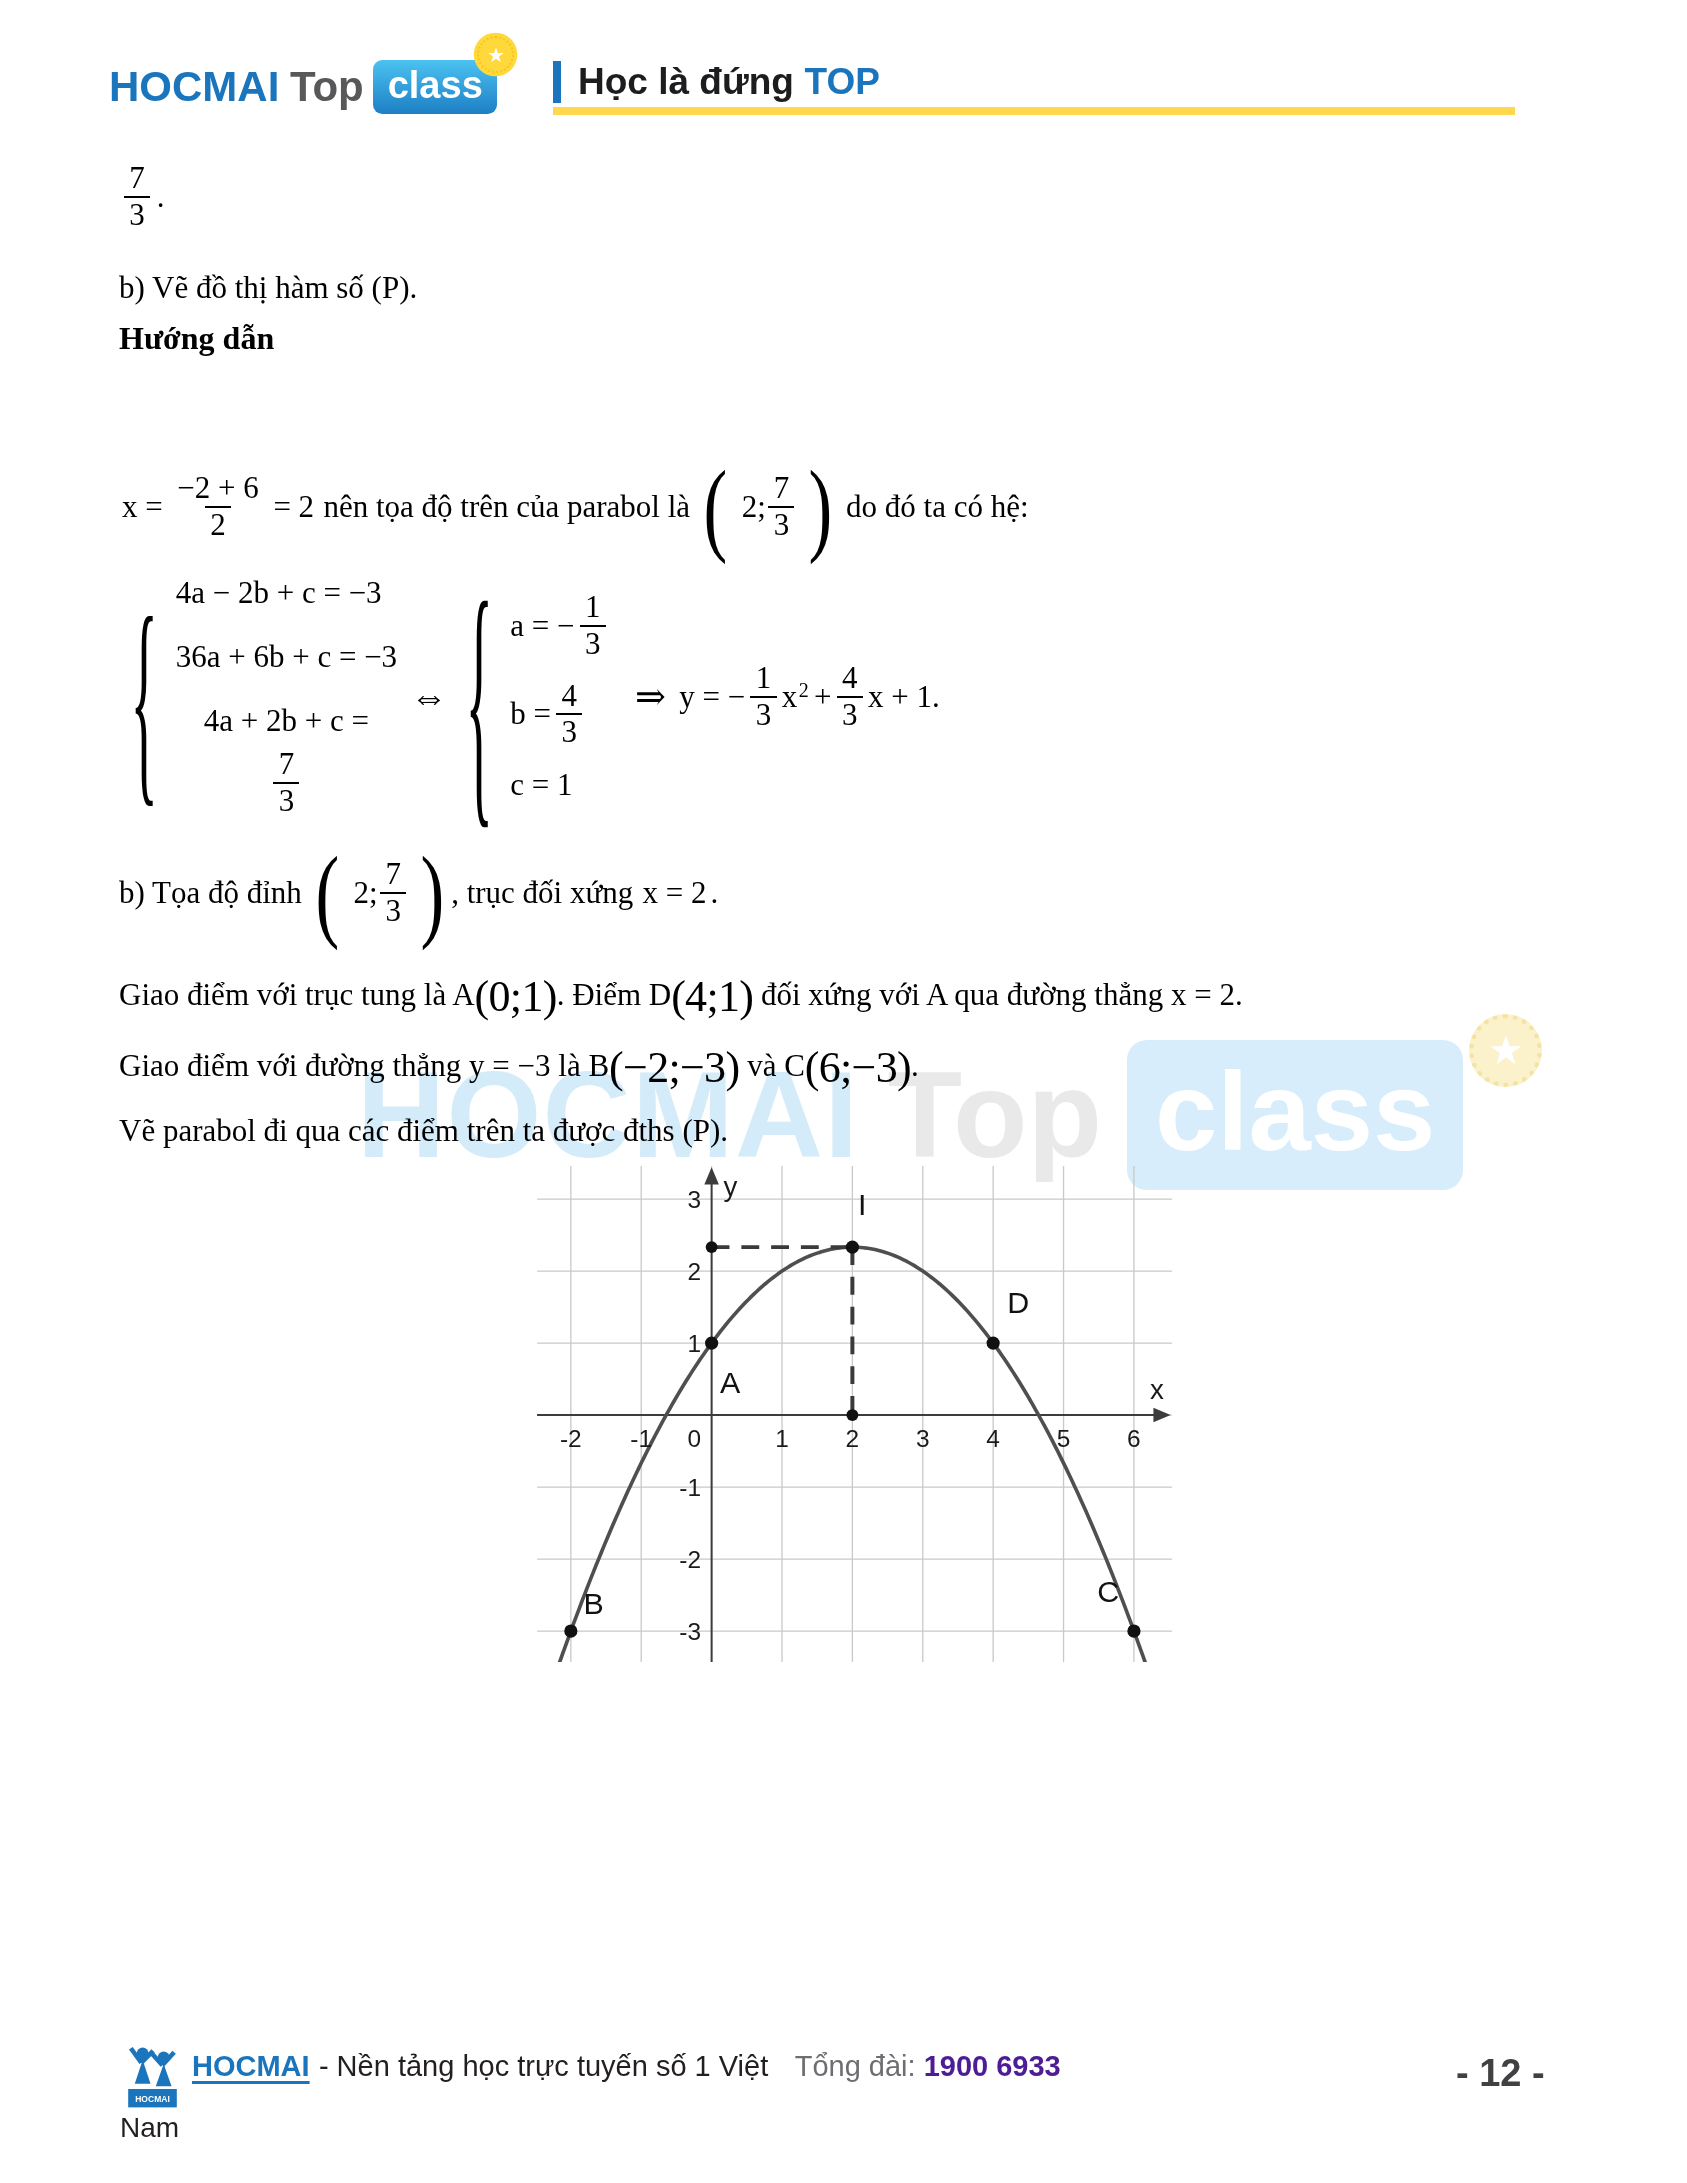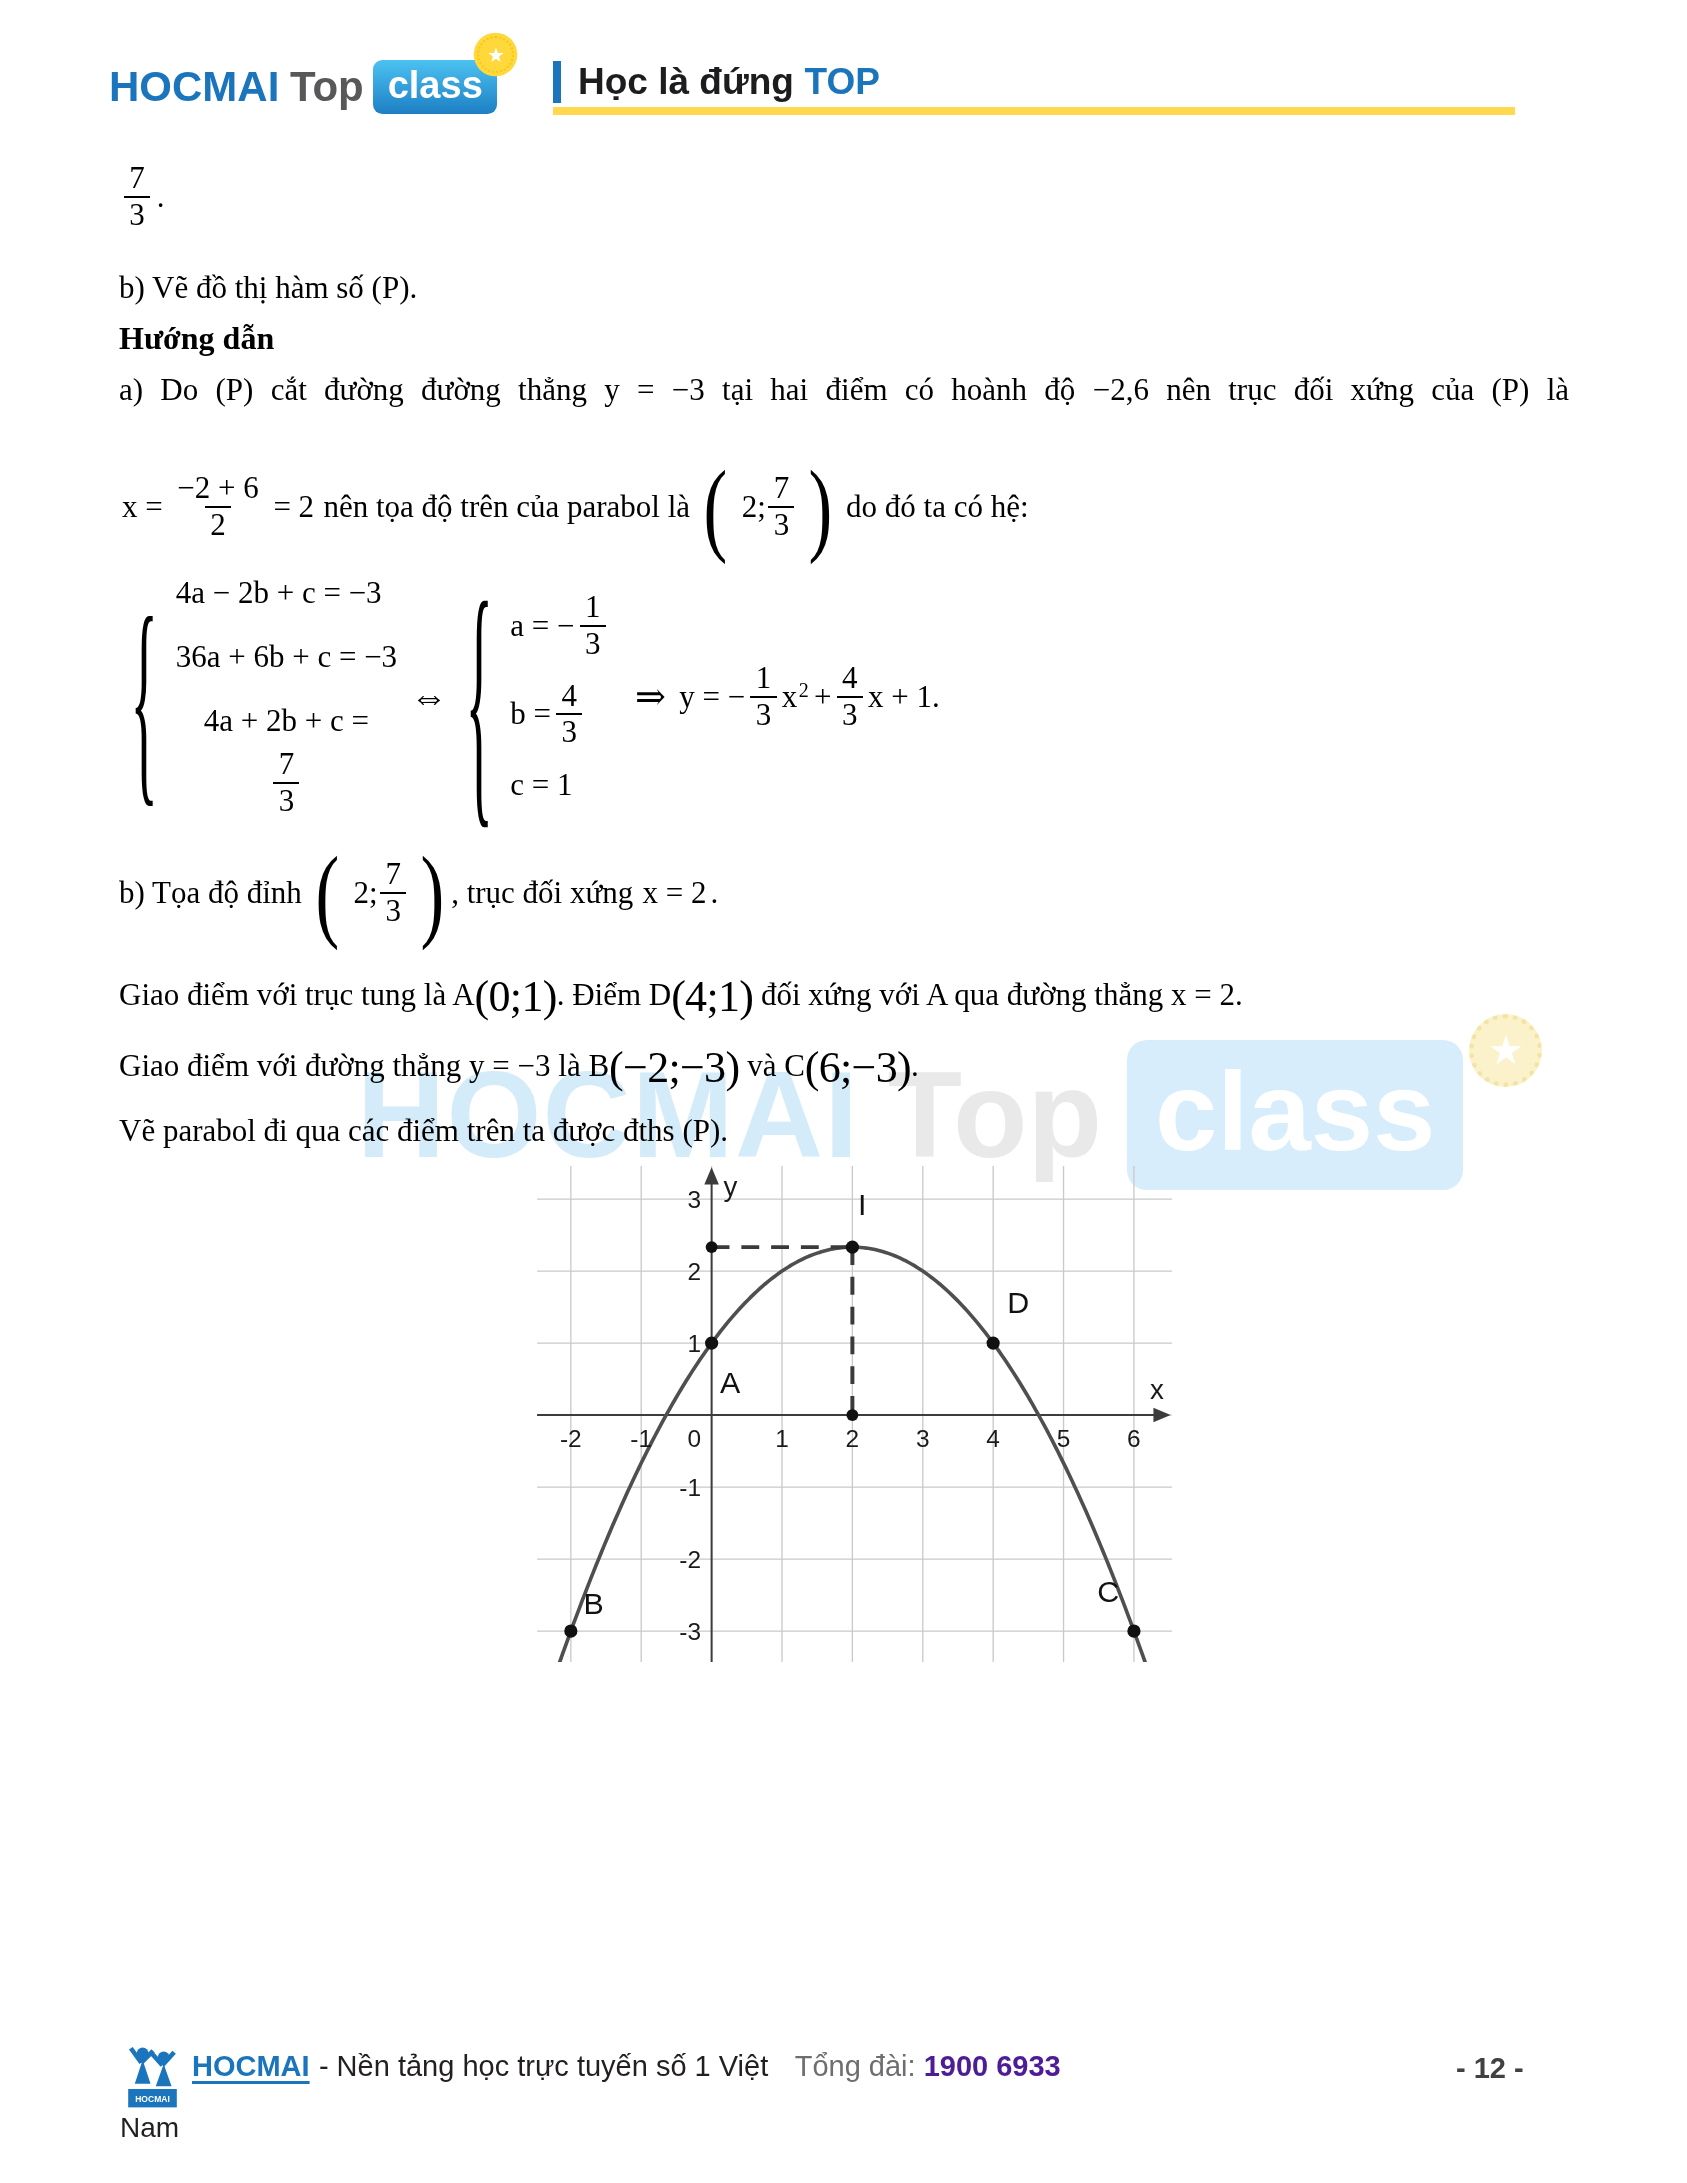--- a/index.html
+++ b/index.html
@@ -64,21 +64,21 @@
        justify-content:center; color:#fff; font-size:40px; border:5.3px dotted #f3e4a4; }
 
   
   .footer-row { left:192px; top:2050px; display:flex; align-items:baseline;
        font-family:"Liberation Sans","DejaVu Sans",sans-serif; font-size:29px; z-index:2;}
   .f-brand { color:#1b75bc; font-weight:bold; text-decoration:underline;
        text-underline-offset:5.3px; text-decoration-thickness:2.6px; }
   .f-desc { color:#231f20; margin-left:9.3px; }
   .f-hotline-label { color:#6d6e71; margin-left:26.5px; }
   .f-hotline { color:#4c1d95; font-weight:bold; margin-left:8px; }
-  .f-page { left:1456px; top:2052px; color:#414042; font-weight:bold; font-size:29px;
+  .f-page { left:1456px; top:2052px; color:#414042; font-weight:bold; font-size:38px;
        font-family:"Liberation Sans","DejaVu Sans",sans-serif; }
   .f-wrap { left:120px; top:2112px; color:#231f20; font-size:28px;
        font-family:"Liberation Sans","DejaVu Sans",sans-serif; }
 </style>
 </head>
 <body>
 
 <div class="page">
 
   <div class="abs logo">
@@ -102,27 +102,20 @@
       <span>7</span>
       <span class="den">3</span>
     </span>
     <span class="t">.</span>
   </div>
 
   <div class="abs z1 t" style="left:119px; top:270px;">b) Vẽ đồ thị hàm số (P).</div>
 
   <div class="abs z1 t bold" style="left:119px; top:320px; font-size:32px;">Hướng dẫn</div>
 
-  <div class="abs z1 t justify" style="left:119px; top:372px; width:1450px;">
-    <span>a) Do (P) cắt đường đường thẳng</span>
-    <span class="m">y = −3</span>
-    <span>tại hai điểm có hoành độ</span>
-    <span class="m">−2,6</span>
-    <span>nên trục đối xứng của (P) là</span>
-  </div>
 
   <div class="abs z1 row gap t" style="left:122px; top:449px; height:116px;">
     <span class="m">x =</span>
     <span class="fr">
       <span>−2 + 6</span>
       <span class="den">2</span>
     </span>
     <span class="m">= 2</span>
     <span>nên tọa độ trên của parabol là</span>
     <span class="tp">(</span>

